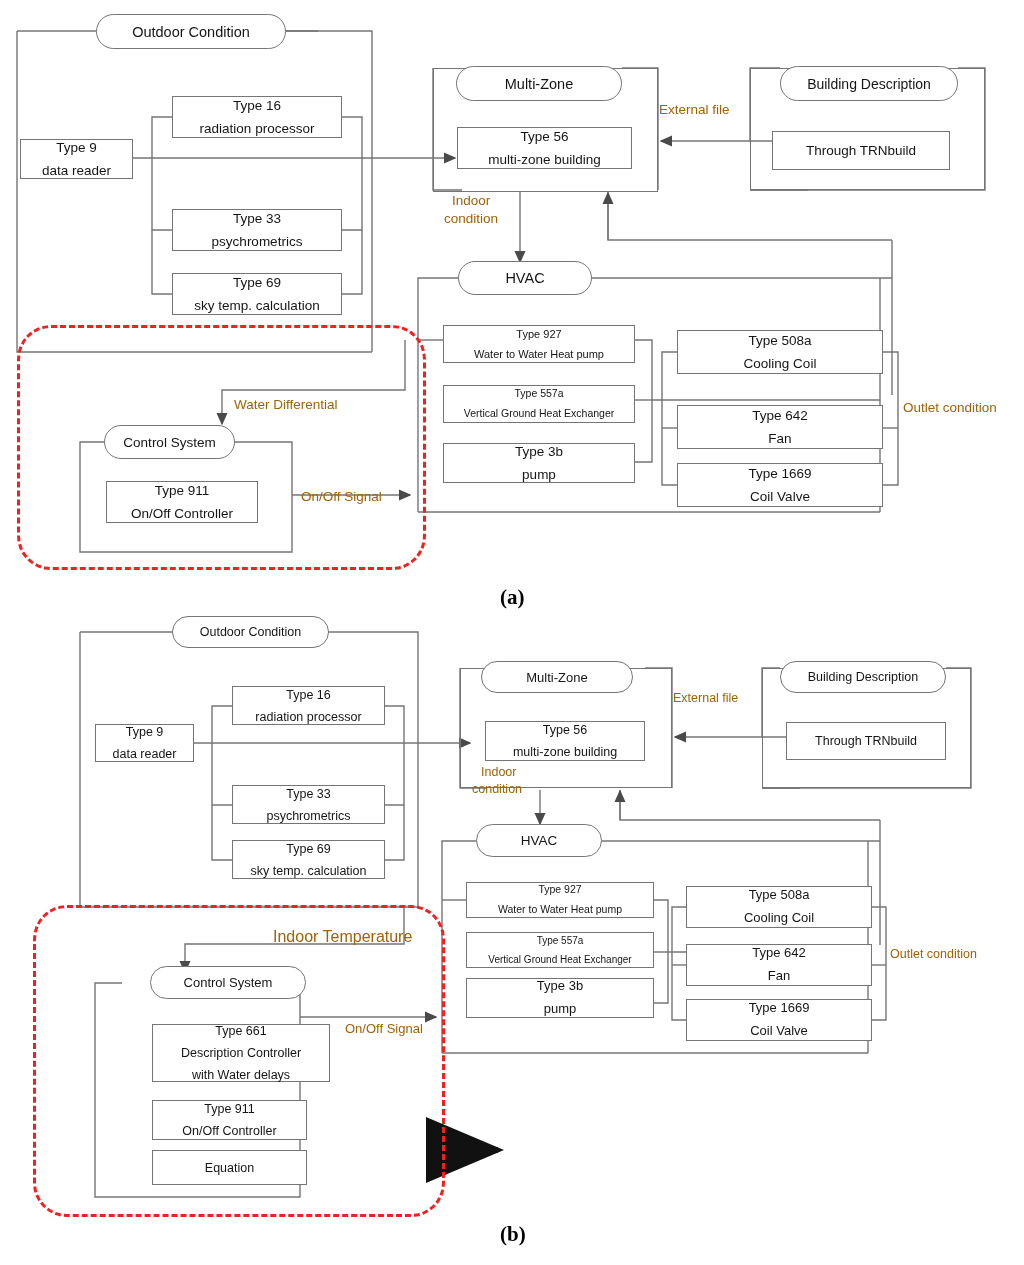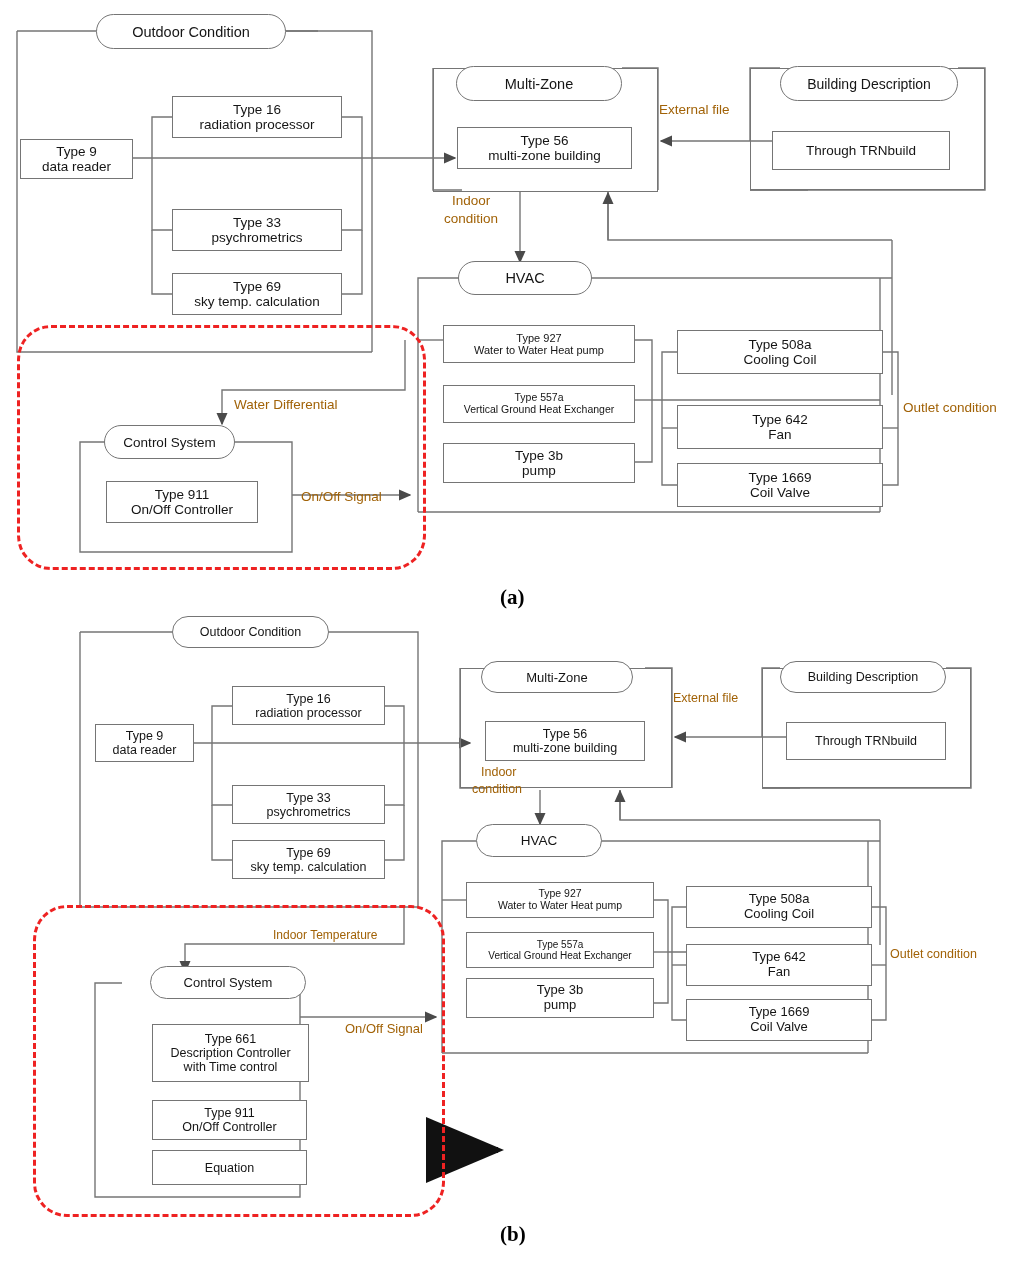--- a/index.html
+++ b/index.html
@@ -35,20 +35,21 @@
     border: 1.4px solid #757575;
     background: #ffffff;
     display: flex;
     flex-direction: column;
     align-items: center;
     justify-content: center;
     text-align: center;
     line-height: 1.12;
     color: #151515;
     z-index: 3;
+    gap: 8px;
   }
   .box .ln { display: block; white-space: nowrap; }
 
   
   .group {
     position: absolute;
     box-sizing: border-box;
     border: 1.4px solid #757575;
     background: transparent;
     z-index: 1;
@@ -368,37 +369,37 @@
     <span class="ln">Fan</span>
   </div>
   <div class="box" style="left:686px; top:999px; width:186px; height:42px; font-size:13px;">
     <span class="ln">Type 1669</span>
     <span class="ln">Coil Valve</span>
   </div>
 
   <div class="pill" style="left:150px; top:966px; width:156px; height:33px; font-size:13px;">
     <span>Control System</span>
   </div>
-  <div class="box" style="left:152px; top:1024px; width:157px; height:58px; font-size:12.5px;">
+  <div class="box" style="left:152px; top:1024px; width:178px; height:58px; font-size:12.5px;">
     <span class="ln">Type 661</span>
     <span class="ln">Description Controller</span>
-    <span class="ln">with Time control</span>
+    <span class="ln">with Water delays</span>
   </div>
   <div class="box" style="left:152px; top:1100px; width:155px; height:40px; font-size:12.5px;">
     <span class="ln">Type 911</span>
     <span class="ln">On/Off Controller</span>
   </div>
   <div class="box" style="left:152px; top:1150px; width:155px; height:35px; font-size:12.5px;text-align:center;">
     <span class="ln">Equation</span>
   </div>
 
   <div class="lbl" style="left:673px; top:691px; font-size:12.5px;">External file</div>
   <div class="lbl" style="left:481px; top:765px; font-size:12.5px;">Indoor</div>
   <div class="lbl" style="left:472px; top:782px; font-size:12.5px;">condition</div>
-  <div class="lbl" style="left:273px; top:928px; font-size:12px;">Indoor Temperature</div>
+  <div class="lbl" style="left:273px; top:928px; font-size:16px;">Indoor Temperature</div>
   <div class="lbl" style="left:345px; top:1021px; font-size:13px;">On/Off Signal</div>
   <div class="lbl" style="left:890px; top:947px; font-size:12.5px;">Outlet condition</div>
 
   <div class="redbox" style="left:33px; top:905px; width:412px; height:312px;"></div>
 
 
   <div class="caption" style="left:500px; top:1222px;">(b)</div>
 
 </div>
 

